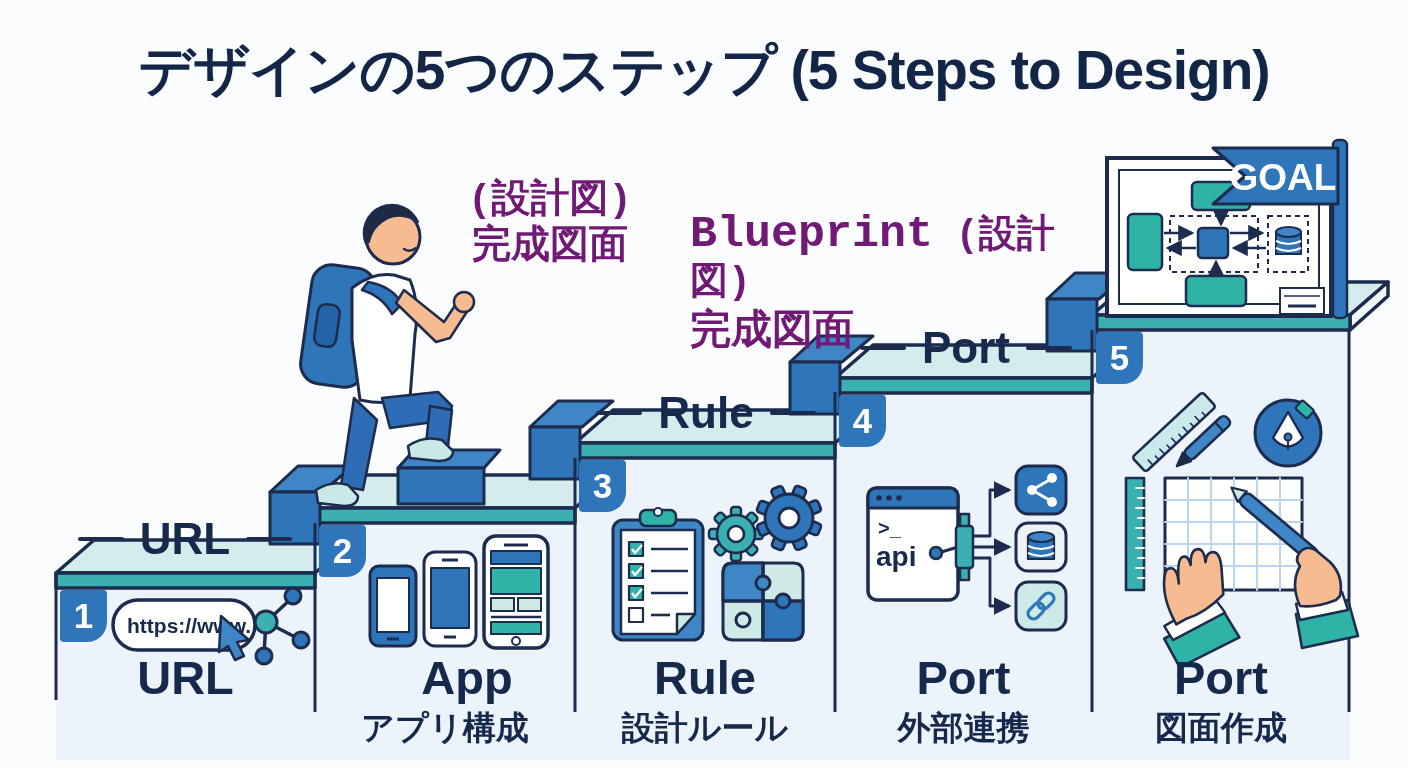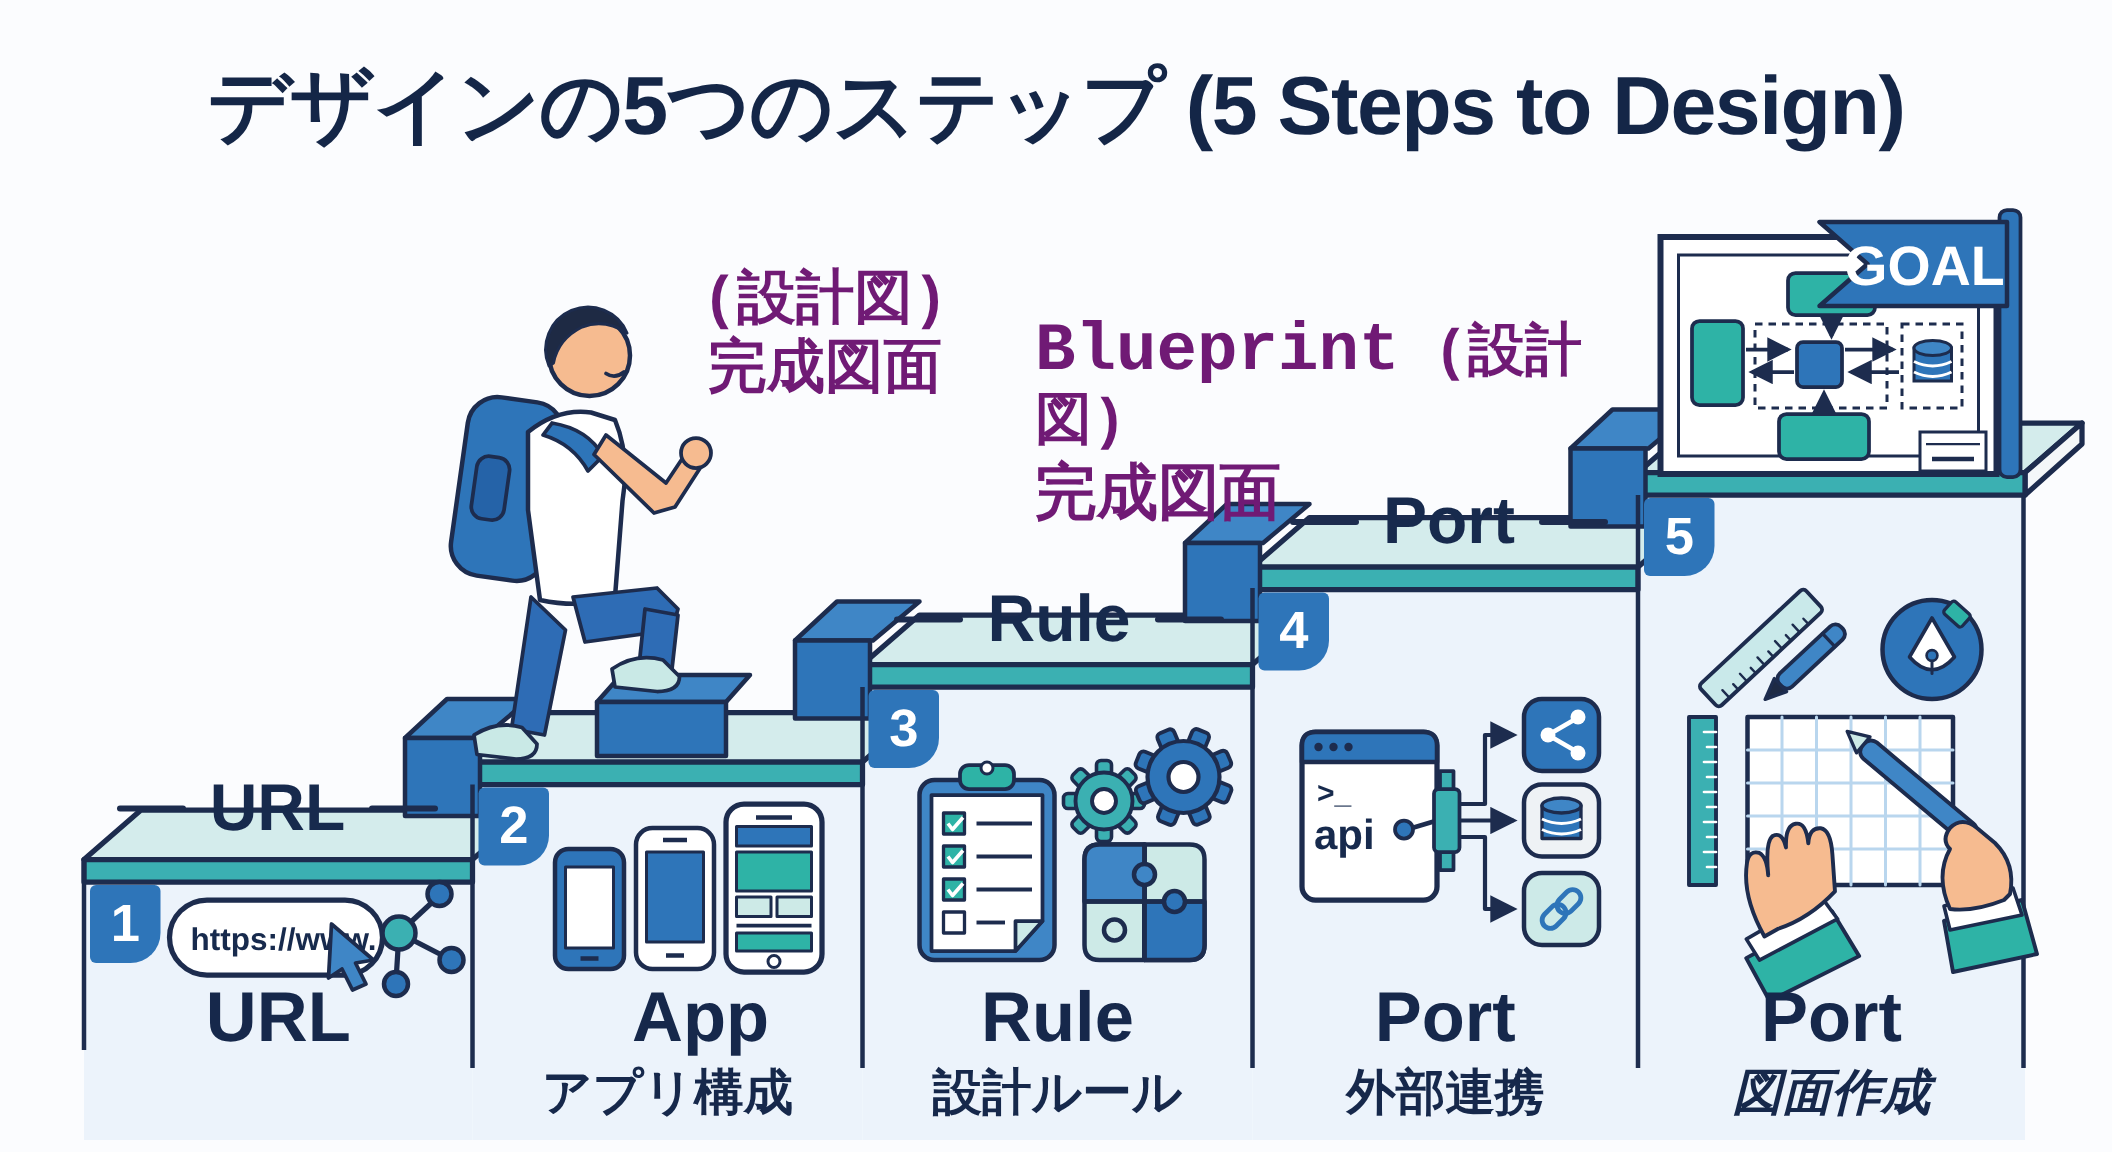--- a/index.html
+++ b/index.html
@@ -399,15 +399,15 @@
 
   <div class="abs col-label-en" style="left:56px;top:650px;width:259px;">URL</div>
   <div class="abs col-label-en" style="left:315px;top:650px;width:304px;">App</div>
   <div class="abs col-label-en" style="left:575px;top:650px;width:260px;">Rule</div>
   <div class="abs col-label-en" style="left:835px;top:650px;width:257px;">Port</div>
   <div class="abs col-label-en" style="left:1092px;top:650px;width:258px;">Port</div>
 
   <div class="abs col-label-ja" style="left:315px;top:706px;width:260px;">アプリ構成</div>
   <div class="abs col-label-ja" style="left:575px;top:706px;width:260px;">設計ルール</div>
   <div class="abs col-label-ja" style="left:835px;top:706px;width:257px;">外部連携</div>
-  <div class="abs col-label-ja" style="left:1092px;top:706px;width:258px;font-style:italic;">図面作成</div>
+  <div class="abs col-label-ja" style="left:1092px;top:706px;width:258px;">図面作成</div>
 
 </div>
 
 </body></html>

